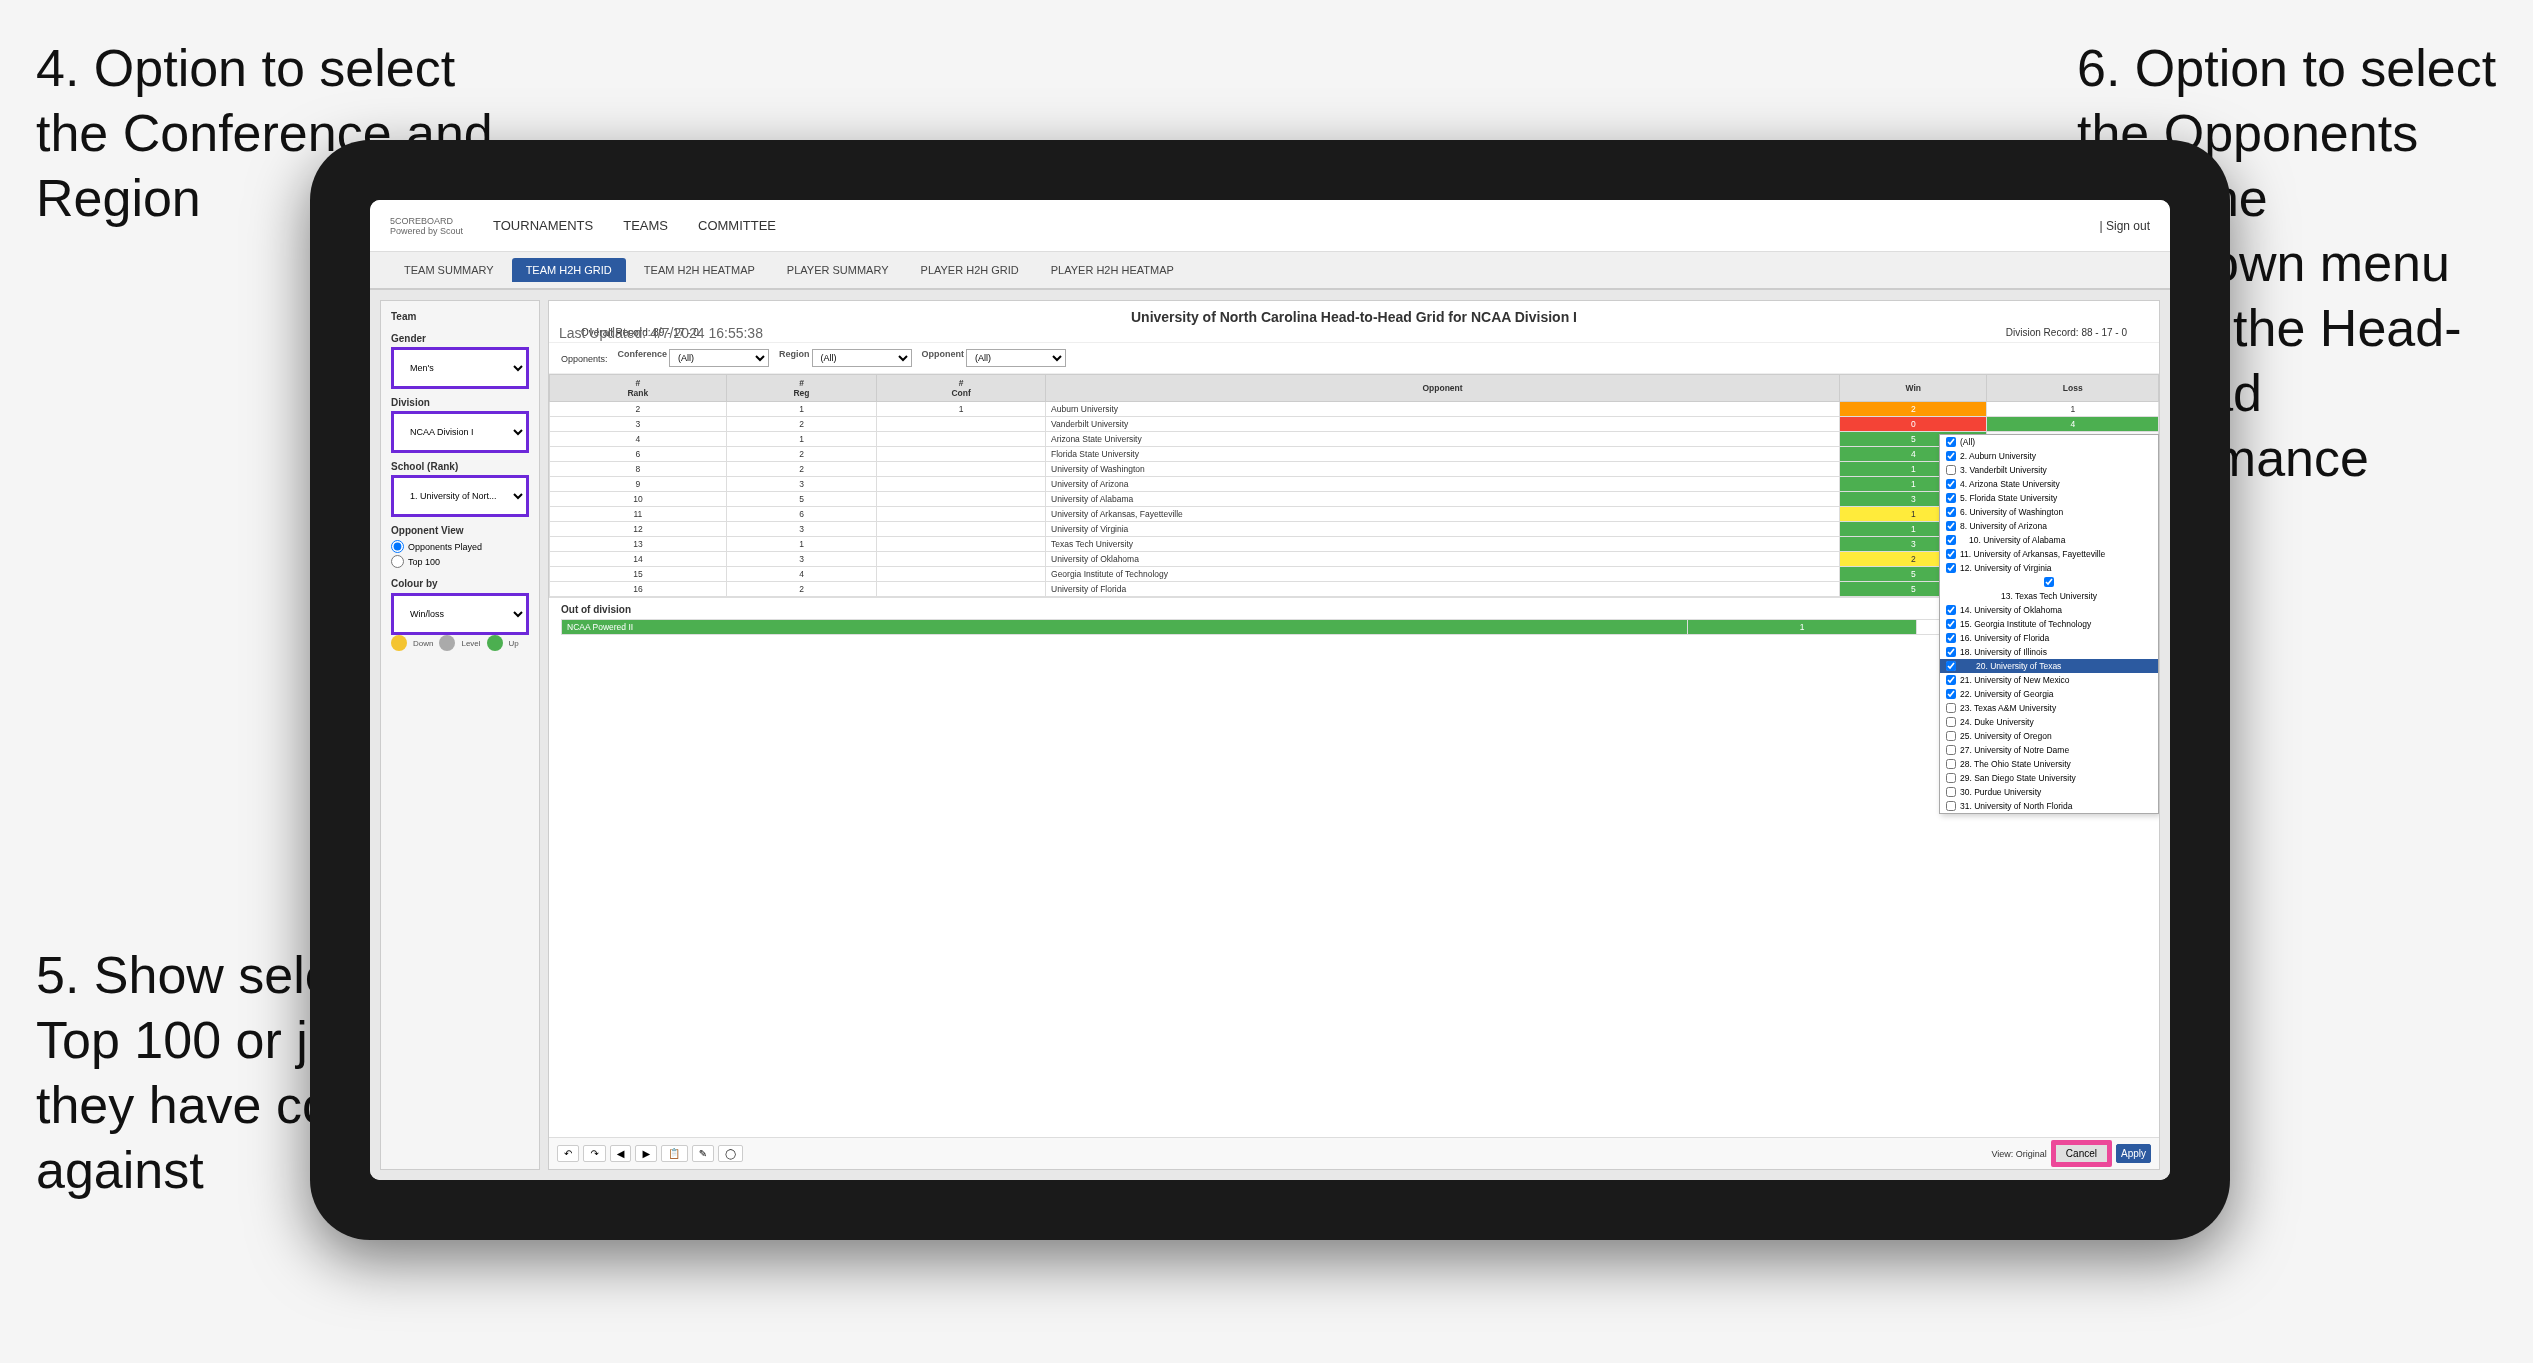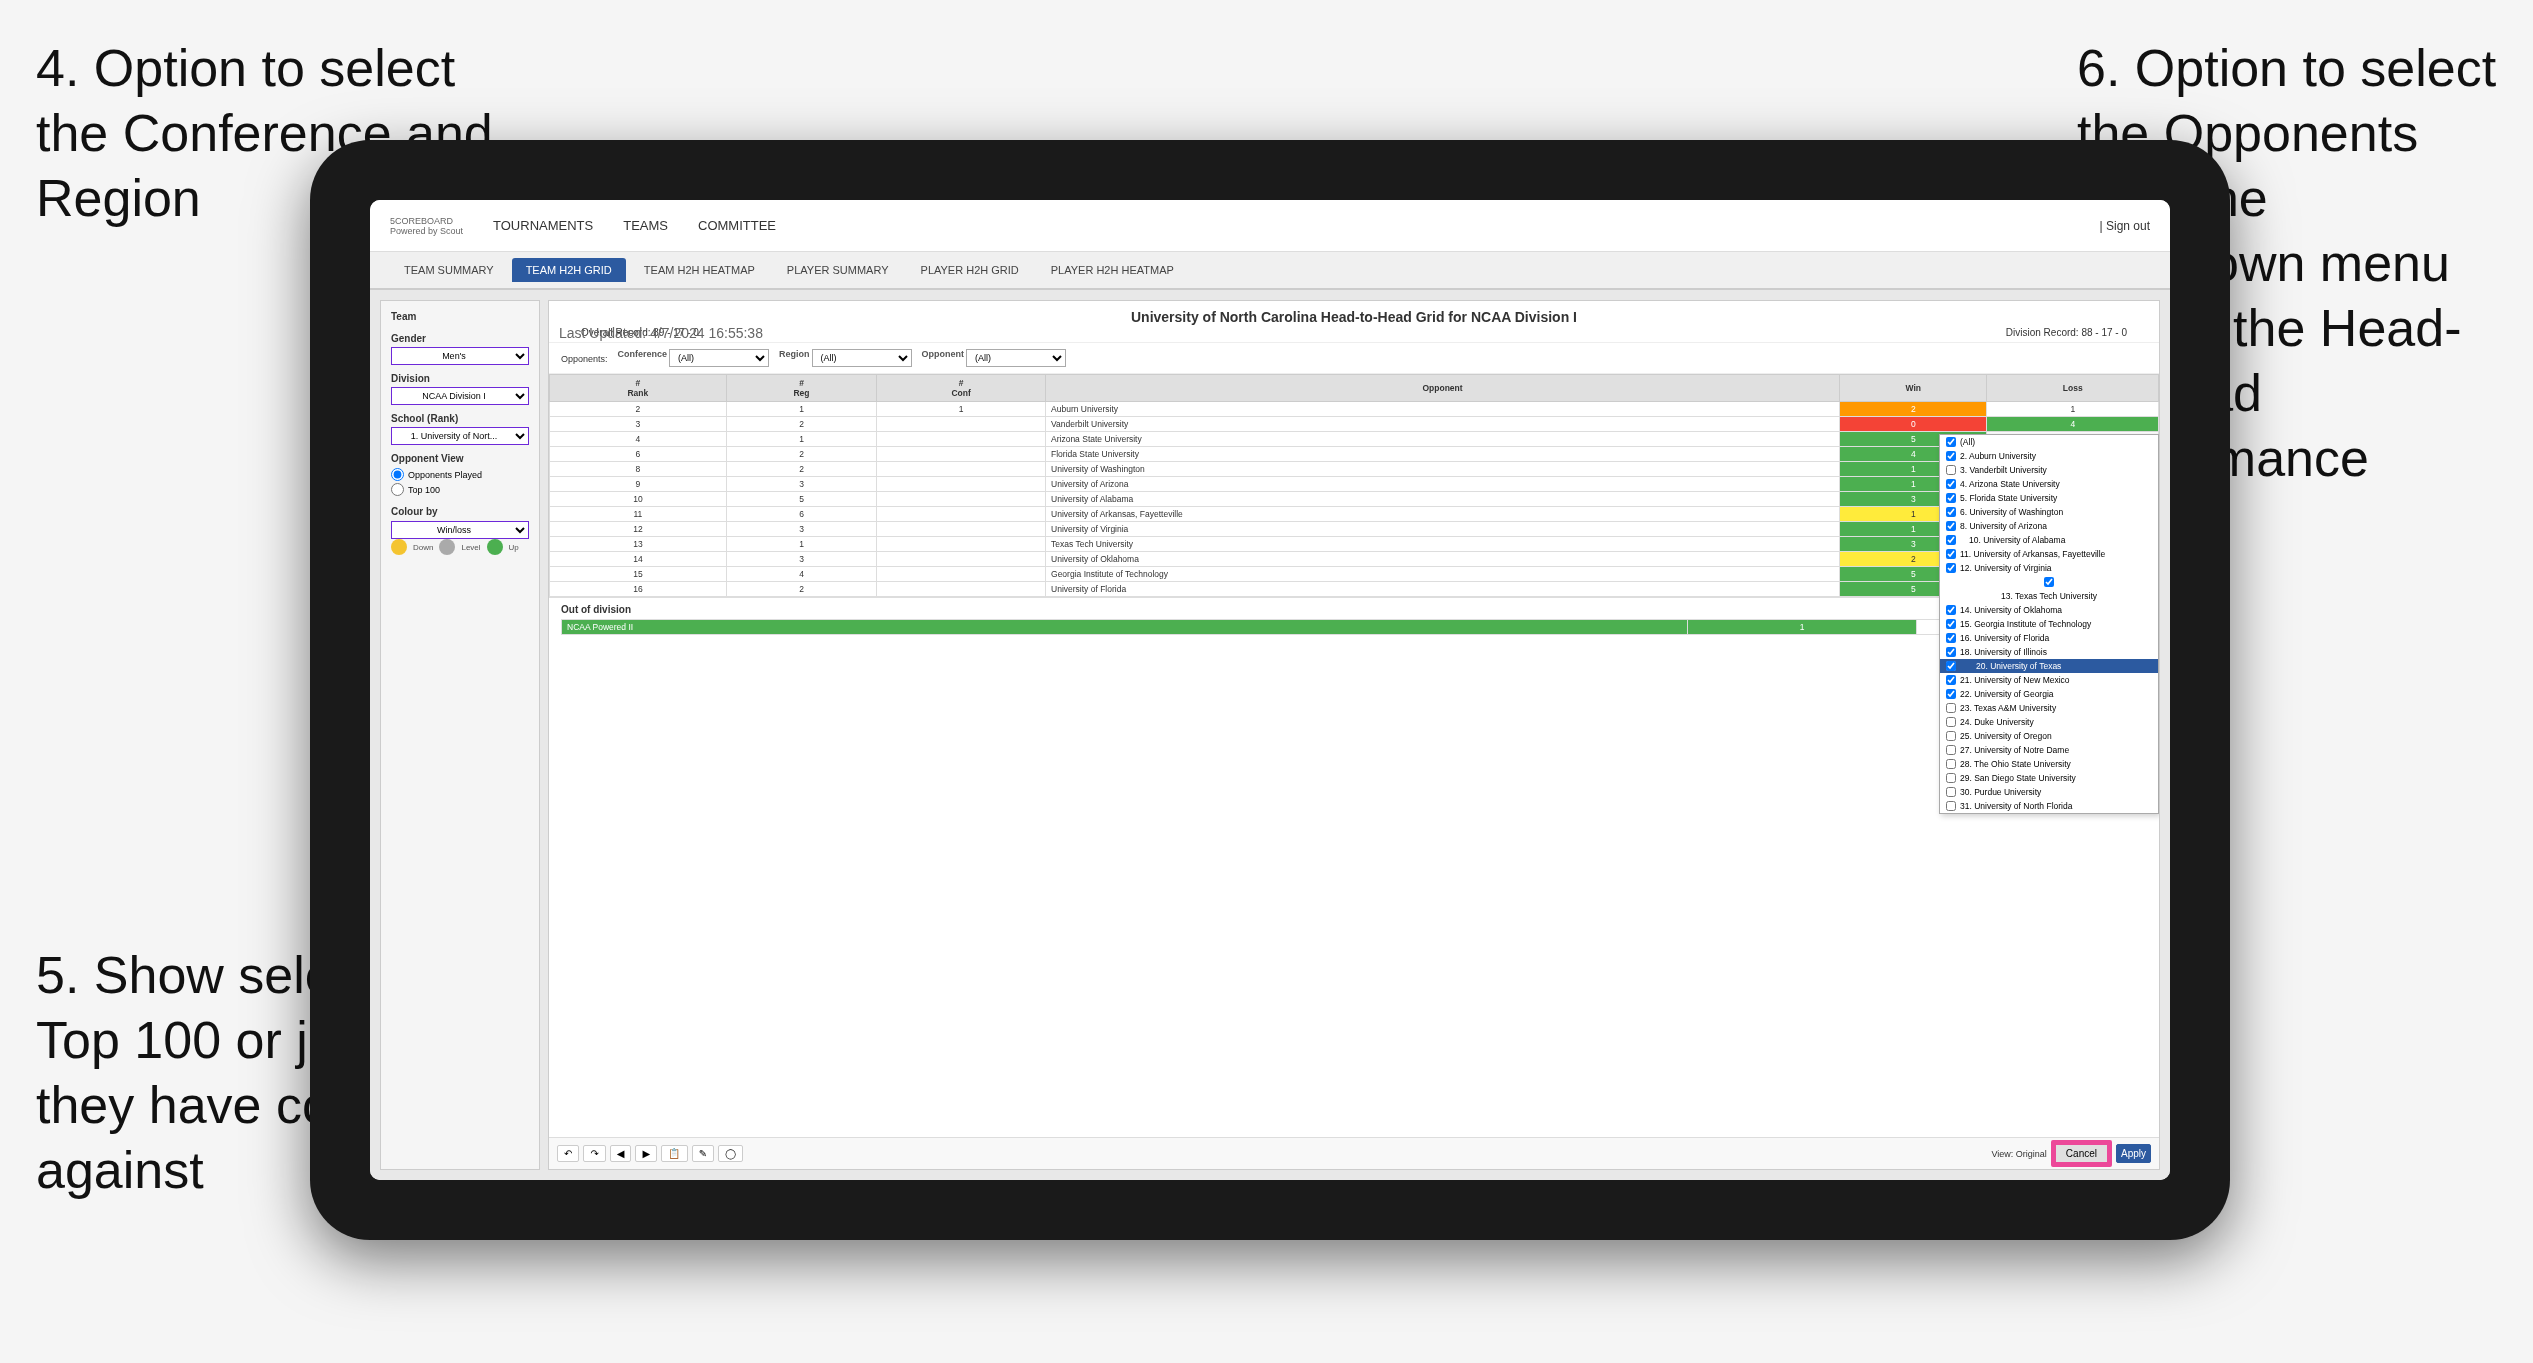--- a/index.html
+++ b/index.html
@@ -178,24 +178,23 @@
       display: block;
       font-weight: bold;
       color: #333;
       margin-bottom: 3px;
       font-size: 10px;
     }
 
     .sidebar-select {
       width: 100%;
       font-size: 9px;
-      padding: 2px;
-      border: 1px solid #6d28d9;
+      padding: 12px;
+      border: 3px solid #6d28d9;
       background: #fff;
-      text-align: center;
     }
 
     .opponent-view-section label {
       font-weight: bold;
       color: #333;
       font-size: 10px;
       display: block;
       margin-bottom: 4px;
     }
 

